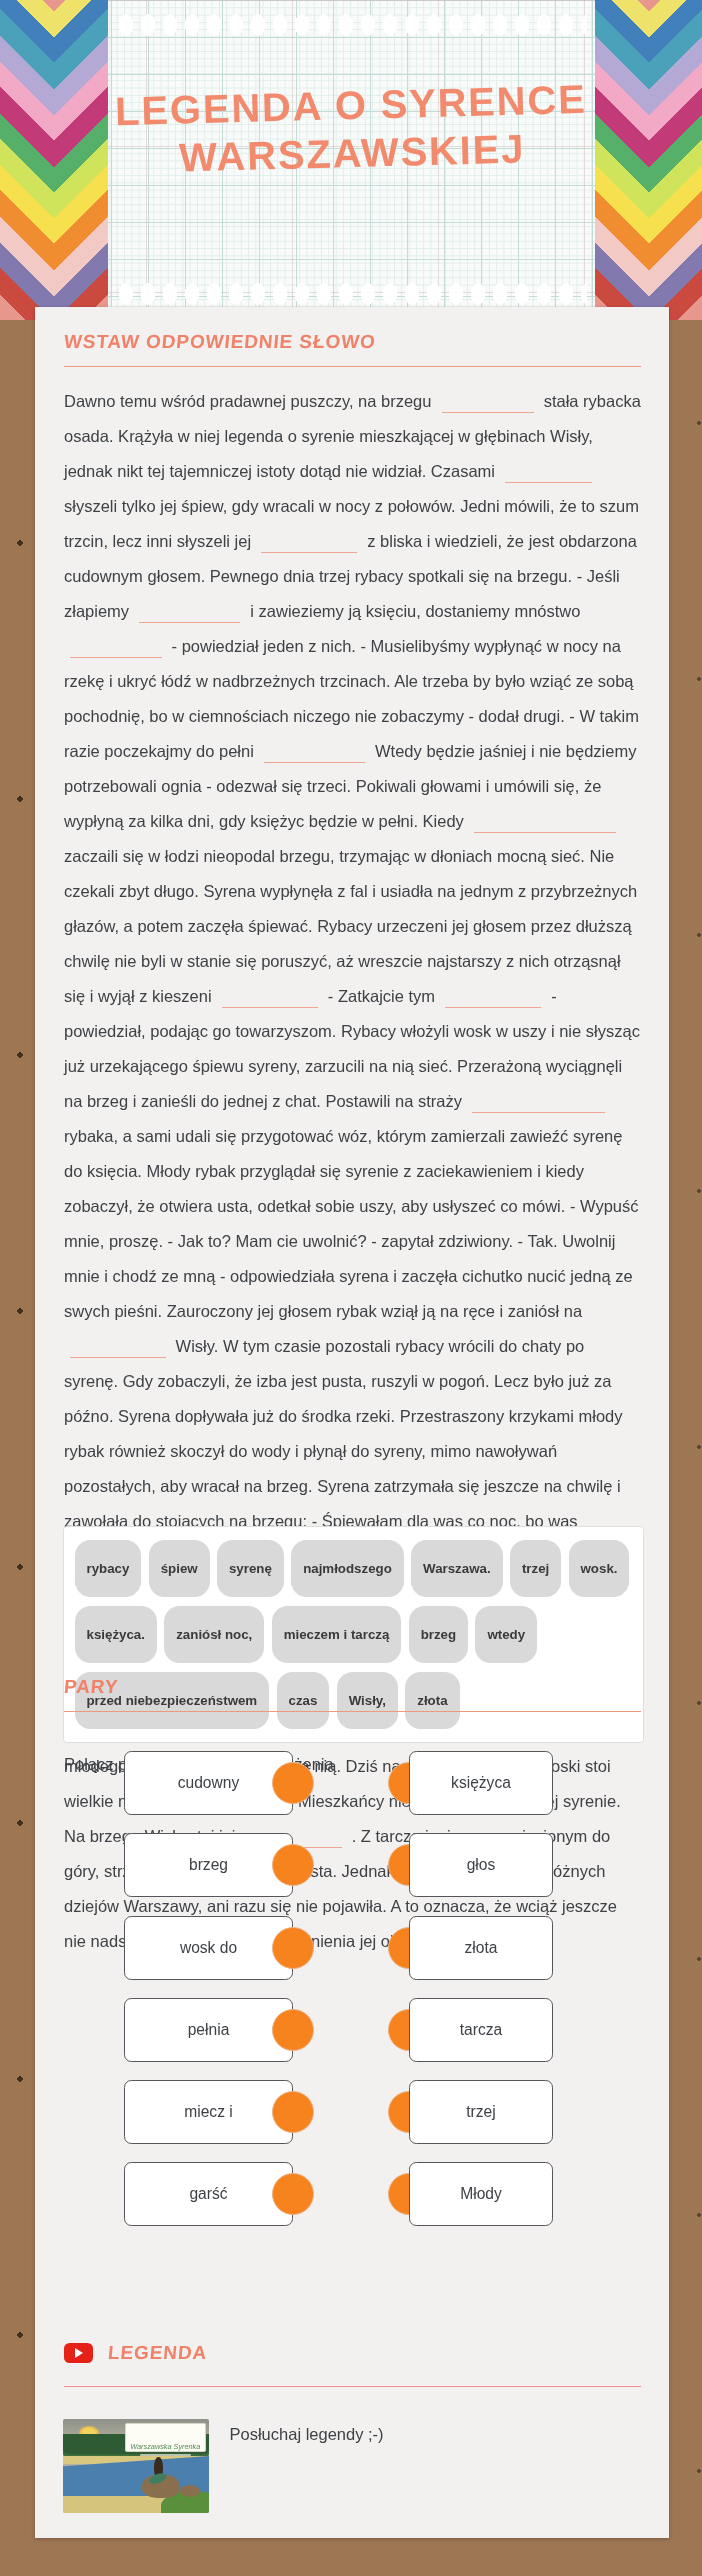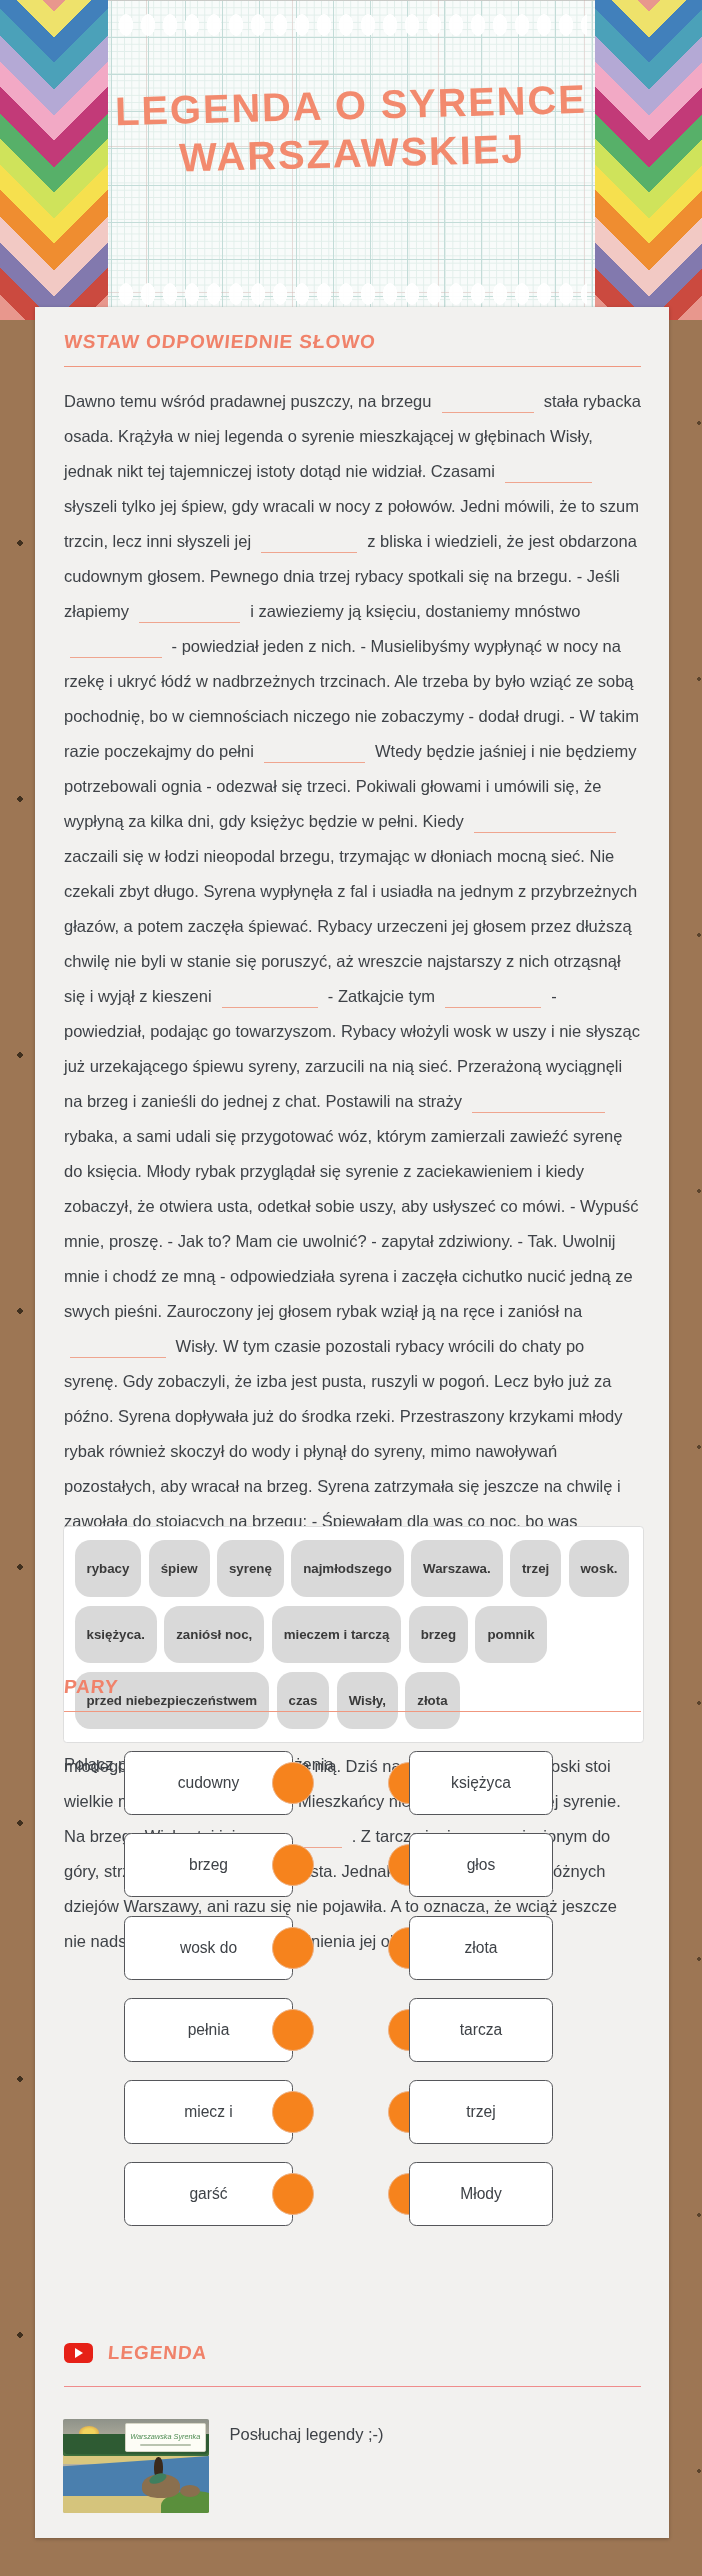--- a/index.html
+++ b/index.html
@@ -126,21 +126,21 @@
   .thumb .bank-green{position:absolute;right:-16.5px;bottom:-7.3px;width:64px;height:29px;background:#5a8f3c;
     border-radius:50% 50% 0 0;}
   .thumb .rock{position:absolute;left:79px;top:55px;width:38px;height:24px;background:#8a6f4e;
     border-radius:50% 50% 40% 40%;}
   .thumb .rock2{position:absolute;left:117px;top:66px;width:20px;height:12px;background:#8a6f4e;border-radius:50%;}
   .thumb .mermaid-hair{position:absolute;left:91px;top:38px;width:9.2px;height:22px;background:#3a2a1c;border-radius:45%;}
   .thumb .mermaid-tail{position:absolute;left:86px;top:55px;width:18.3px;height:9.2px;background:#3f7f5f;border-radius:50%;
     transform:rotate(-20deg);}
   .thumb-label{
     position:absolute;right:2.7px;top:3.7px;width:81px;height:29px;background:#fdfdf6;border:0.9px solid #d5d5c5;
-    border-radius:1.8px;text-align:center;padding-top:8px;box-sizing:border-box;
+    border-radius:1.8px;text-align:center;padding-top:18px;box-sizing:border-box;
   }
   .thumb-label .l1{font-size:7.3px;color:#4e8c52;font-style:italic;line-height:9.2px;}
   .thumb-label .l2{margin:2.7px auto 0;width:51px;height:2.7px;background:#b9c4b0;border-radius:1.8px;}
   .thumb-caption{position:absolute;left:167px;top:5.5px;font-size:16.5px;color:#3e4247;white-space:nowrap;}
 </style>
 </head>
 <body>
 
 <div class="header">
   <div class="chevron left">
@@ -171,21 +171,21 @@
       <span class="chip">śpiew</span>
       <span class="chip">syrenę</span>
       <span class="chip">najmłodszego</span>
       <span class="chip">Warszawa.</span>
       <span class="chip">trzej</span>
       <span class="chip">wosk.</span>
       <span class="chip">księżyca.</span>
       <span class="chip">zaniósł noc,</span>
       <span class="chip">mieczem i tarczą</span>
       <span class="chip">brzeg</span>
-      <span class="chip">pomnik</span>
+      <span class="chip">wtedy</span>
       <span class="chip">przed niebezpieczeństwem</span>
       <span class="chip">czas</span>
       <span class="chip">Wisły,</span>
       <span class="chip">złota</span>
     </div>
 
   <div class="sec-head" style="top:1369px;">PARY</div>
   <div class="divider" style="top:1404px;"></div>
   <div class="instruction" style="top:1448px;">Połącz pasujące do siebie wyrażenia</div>
 

